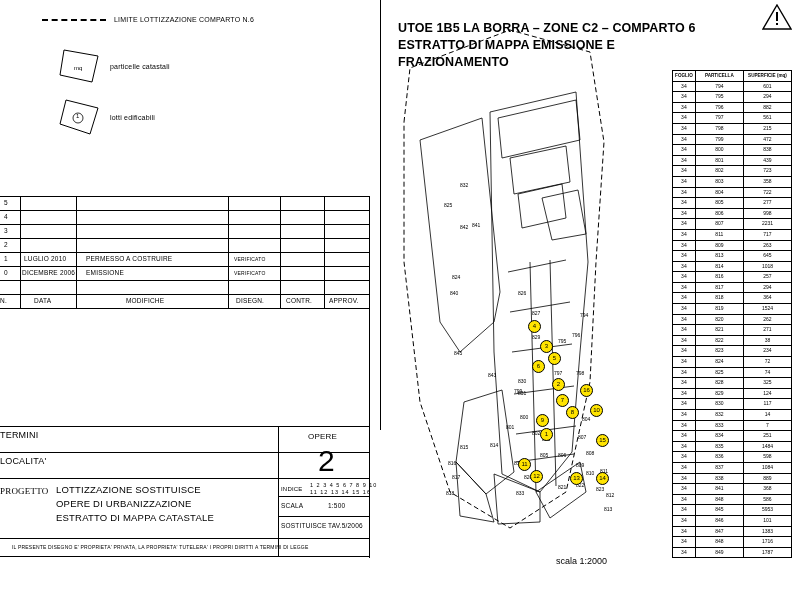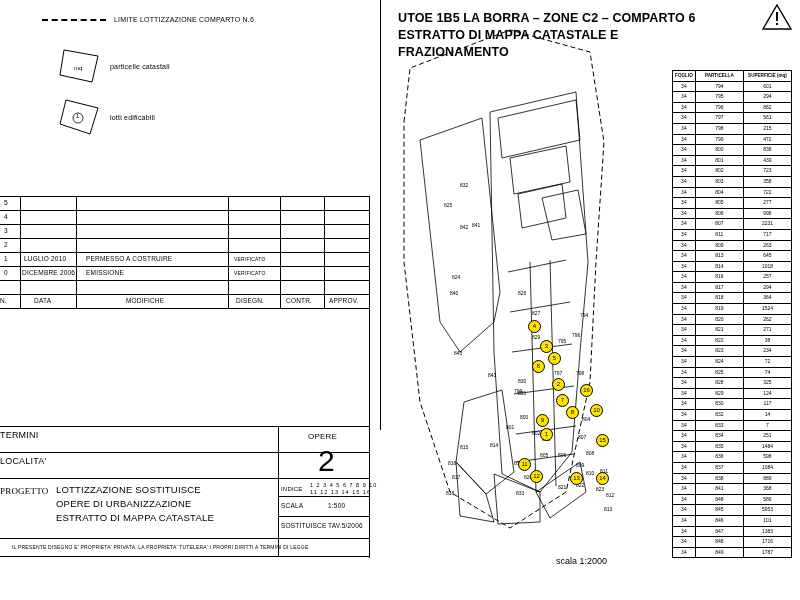--- a/index.html
+++ b/index.html
@@ -21,21 +21,21 @@
   .mini-num{font-size:6px;position:absolute;}
 
   
   .titleblock{position:absolute;left:-2px;top:196px;width:372px;height:362px;}
   .tb-line{position:absolute;background:#000;}
   .tb-text{position:absolute;font-size:6.5px;letter-spacing:.2px;white-space:nowrap;}
   .tb-text.big{font-size:9px;}
   .tavola-num{position:absolute;font-size:30px;font-weight:normal;}
 
   
-  .rhead{position:absolute;left:398px;top:10px;width:330px;}
+  .rhead{position:absolute;left:398px;top:20px;width:330px;}
   .rhead div{font-size:12.5px;font-weight:bold;letter-spacing:.1px;line-height:17px;}
 
   
   .warn{position:absolute;left:762px;top:4px;width:30px;height:26px;}
 
   
   .ptable{position:absolute;left:672px;top:70px;width:120px;border:1px solid #000;border-collapse:collapse;}
   .ptable td,.ptable th{border:1px solid #000;font-size:5px;text-align:center;padding:0;height:9.6px;line-height:9.6px;}
   .ptable th{font-size:4.6px;font-weight:bold;}
   .ptable td.col1{width:22px;}
@@ -79,21 +79,21 @@
           <circle cx="20" cy="20" r="5" fill="#fff" stroke="#000" stroke-width="0.8"></circle>
         </svg>
         <span class="mini-num" style="left:18px;top:15px;">1</span>
       </span>
       <span class="legend-label">lotti edificabili</span>
     </div>
   </div>
 
   <div class="rhead">
     <div>UTOE 1B5 LA BORRA – ZONE C2 – COMPARTO 6</div>
-    <div>ESTRATTO DI MAPPA CATASTALE E FRAZIONAMENTO</div>
+    <div>ESTRATTO DI MAPPA EMISSIONE E FRAZIONAMENTO</div>
   </div>
 
   <svg class="warn" viewBox="0 0 30 26">
     <polygon points="15,1 29,25 1,25" fill="#fff" stroke="#000" stroke-width="1.4"></polygon>
     <rect x="14" y="8" width="2" height="9" fill="#000"></rect>
     <rect x="14" y="19" width="2" height="2" fill="#000"></rect>
   </svg>
 
   <div class="divider" style="left:380px;top:0px;width:1px;height:430px;"></div>
 

